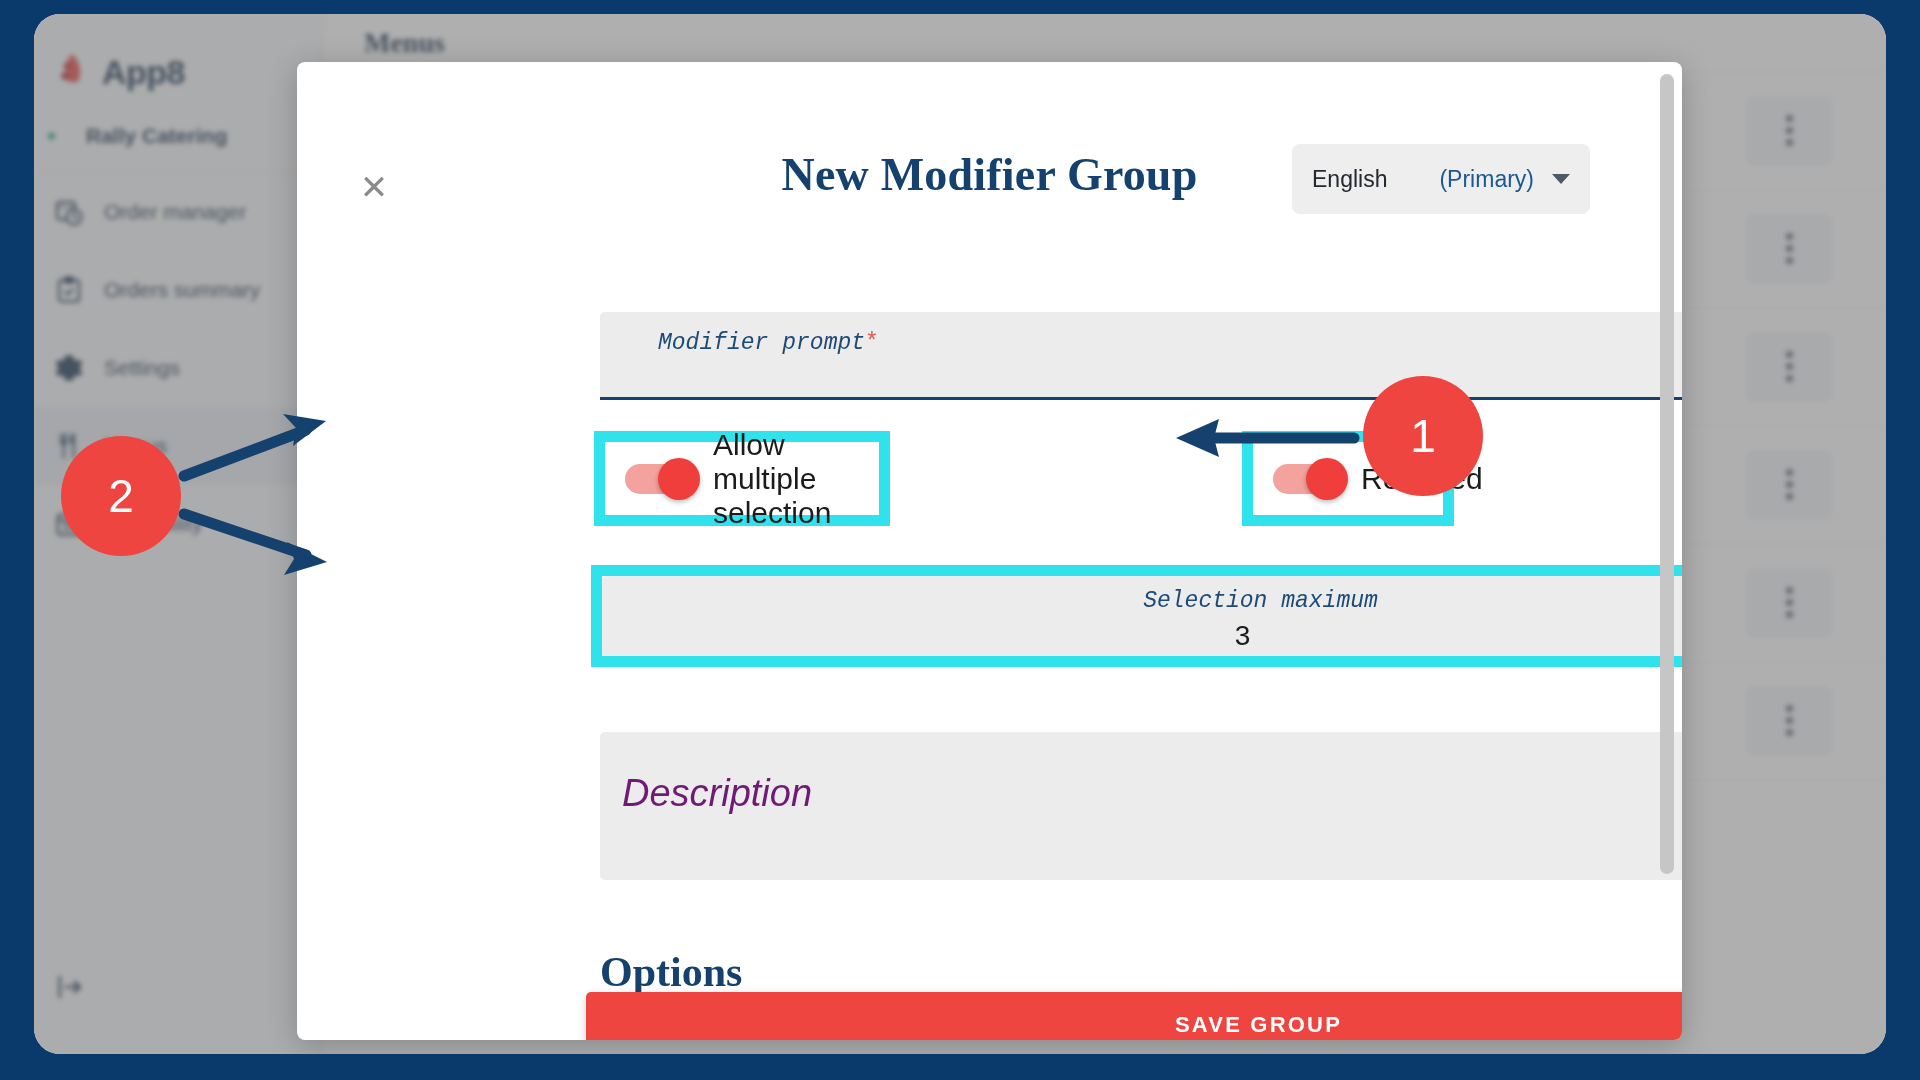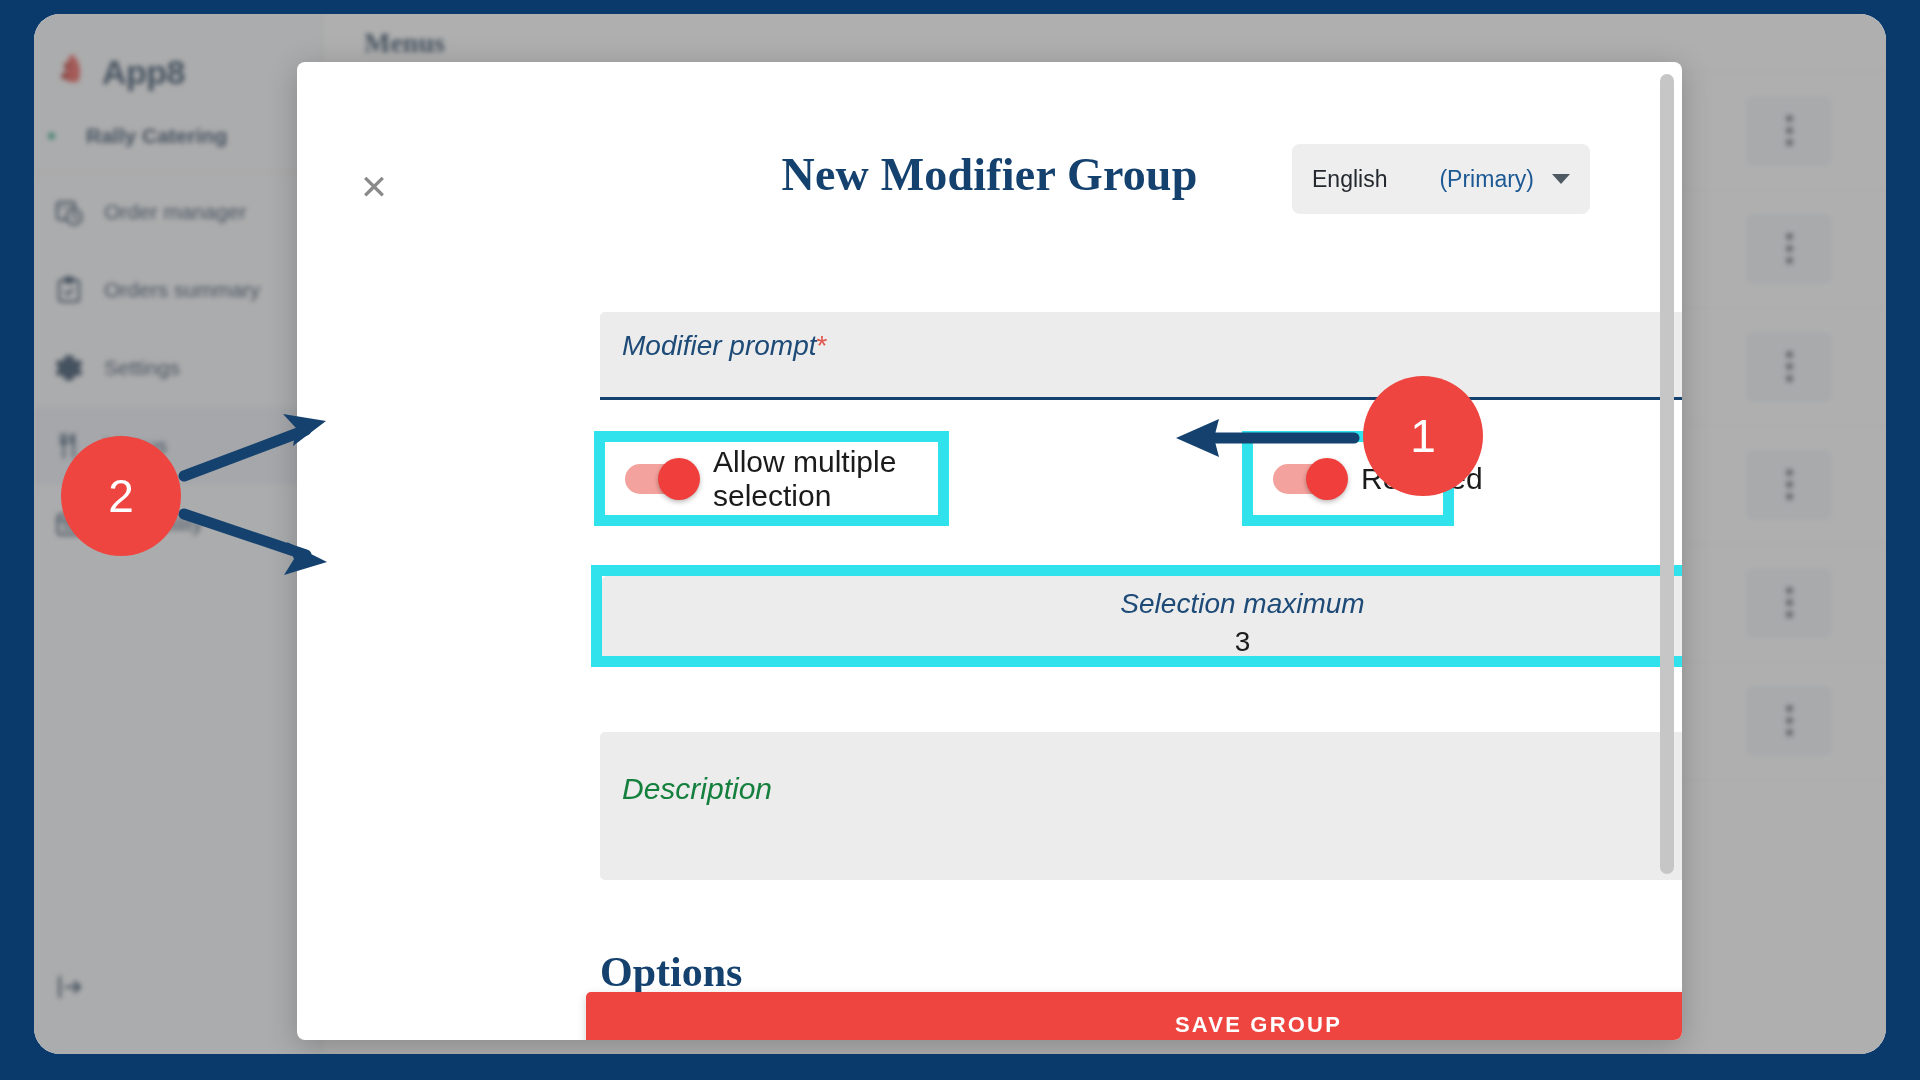--- a/index.html
+++ b/index.html
@@ -182,23 +182,24 @@
   }
 
   .field {
     position: relative;
     background: #ececec;
     border-radius: 5px 5px 0 0;
     padding: 18px 22px 0 22px;
   }
   .field .flabel {
     font-style: italic;
-    font-size: 28px;
+    font-size: 23px;
     color: #1d4a77;
-    font-family: Liberation Sans, sans-serif;
+    font-family: Liberation Mono, monospace;
+    margin-left: 36px;
   }
   .field .flabel .req { color: #e0574f; font-style: normal; }
   .field .fvalue {
     font-size: 28px; color: #1c1c1c;
     padding-top: 6px;
   }
   #prompt-field {
     position: absolute; left: 303px; top: 250px;
     width: 1292px; height: 88px;
     border-bottom: 3px solid #14416e;
@@ -216,21 +217,21 @@
   .switch .knob {
     position: absolute; right: -3px; top: -6px;
     width: 42px; height: 42px; border-radius: 50%;
     background: #ef3e3b;
     box-shadow: 0 2px 5px rgba(0,0,0,0.28);
   }
   .toggle-label { font-size: 30px; color: #1b1b1b; }
 
   #toggle-multi-wrap {
     position: absolute; left: 297px; top: 369px;
-    width: 355px; height: 95px;
+    width: 296px; height: 95px;
     border: 11px solid #2fe2ec;
     background: #ffffff;
     display: flex; align-items: center; padding-left: 20px;
   }
   #toggle-required-wrap {
     position: absolute; left: 945px; top: 369px;
     width: 212px; height: 95px;
     border: 11px solid #2fe2ec;
     background: #ffffff;
     display: flex; align-items: center; padding-left: 20px;
@@ -250,21 +251,21 @@
   }
 
   #desc-field {
     position: absolute; left: 303px; top: 670px;
     width: 1292px; height: 148px;
     background: #ececec;
     border-radius: 5px;
     padding: 40px 0 0 22px;
   }
   #desc-field .placeholder {
-    font-style: italic; font-size: 30px; color: #15803d;
+    font-style: italic; font-size: 38px; color: #701a75;
   }
 
   #options-heading {
     position: absolute; left: 303px; top: 886px;
     font-family: "Liberation Serif", serif;
     font-size: 42px; font-weight: 700; color: #14416e;
   }
 
   #save-group {
     position: absolute;

